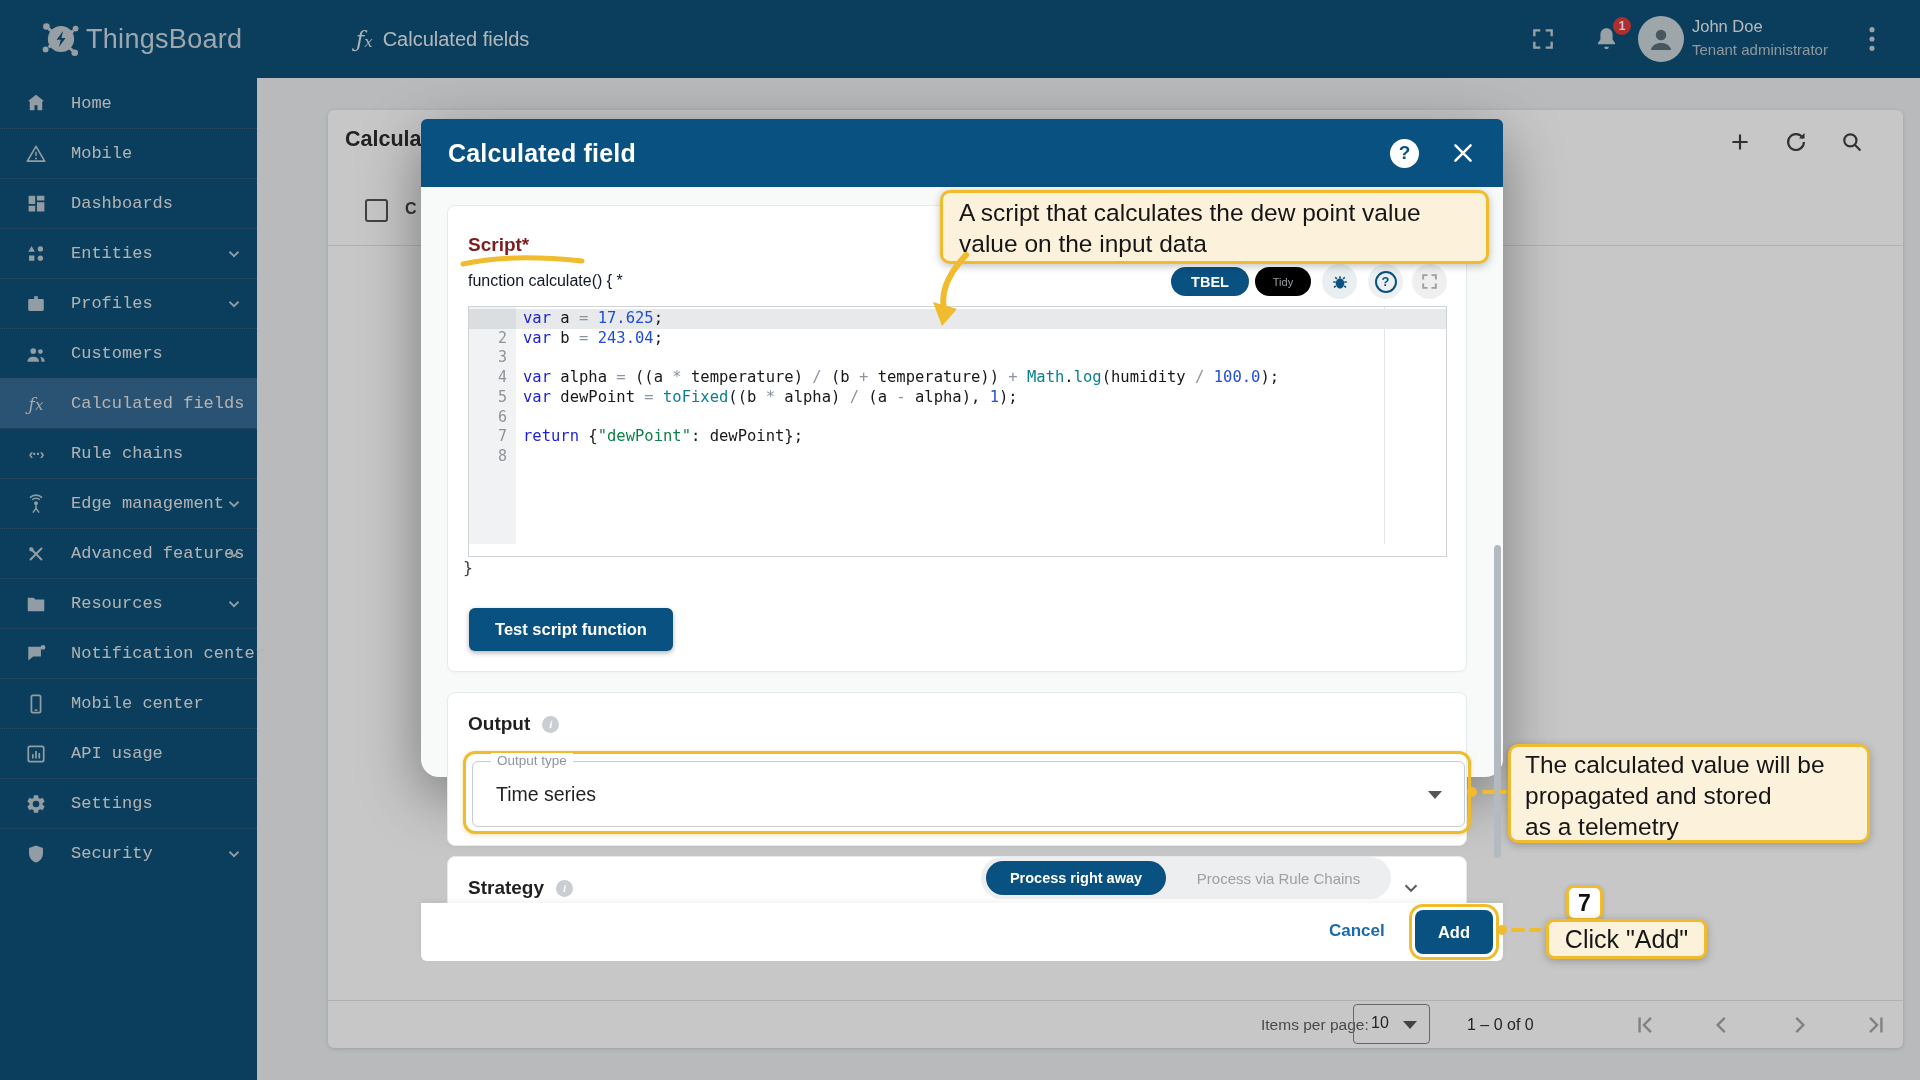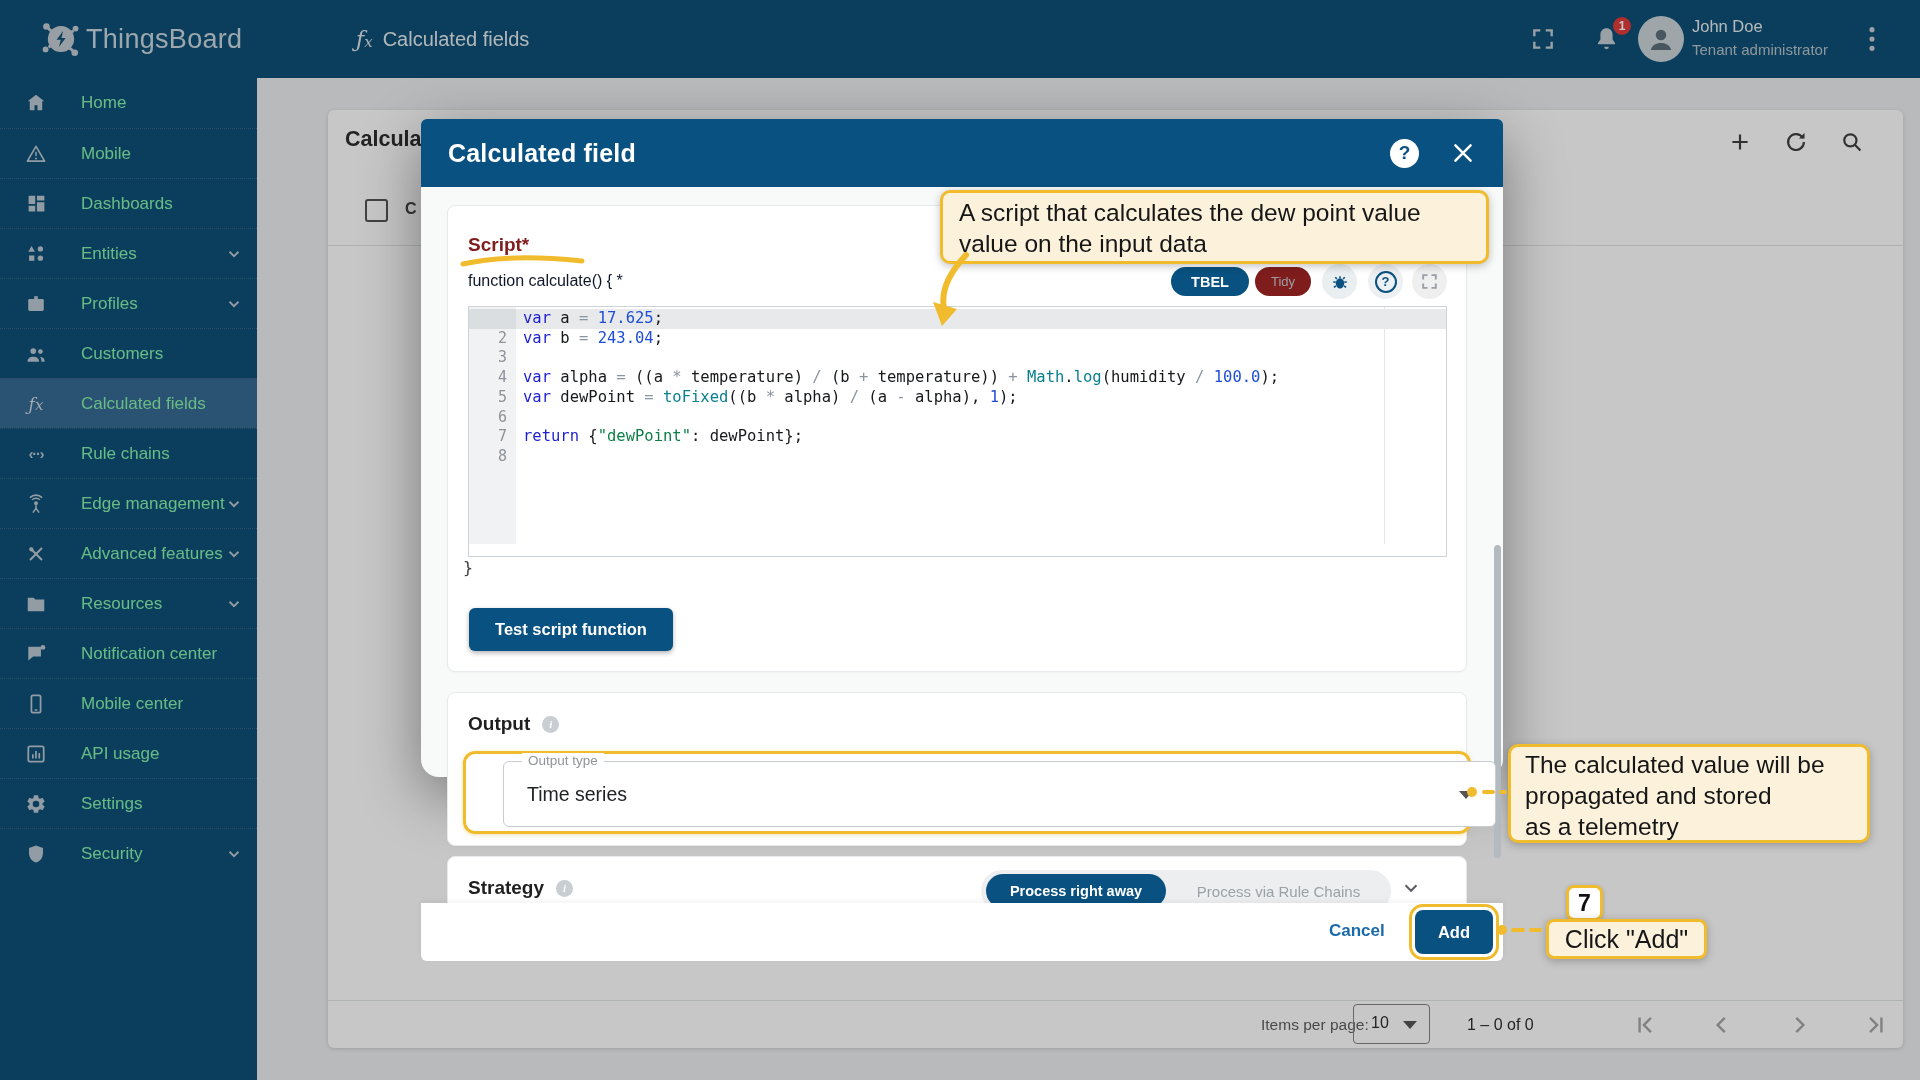--- a/index.html
+++ b/index.html
@@ -24,21 +24,21 @@
   .user-name { font-size:16.5px; color:#e9eef1; }
   .user-role { font-size:15px; color:#b6c2ca; margin-top:5px; }
   .dots-btn { position:absolute; right:40px; top:25px; }
 
   
   .sidebar { position:absolute; left:0; top:78px; width:257px; height:1002px; background:#0d5076; z-index:9; }
   .nav-item { position:relative; height:50px; display:flex; align-items:center; padding-left:25px; cursor:pointer; }
   .nav-item + .nav-item { border-top:1px dotted #3b6584; }
   .nav-item.active { background:#366992; }
   .nav-ic { width:22px; height:22px; color:#bcc8d2; flex:0 0 22px; display:flex; align-items:center; justify-content:center; }
-  .nav-label { margin-left:34px; font-size:17px; color:#86efac; white-space:nowrap; }
+  .nav-label { margin-left:24px; font-size:17px; color:#e5e5e5; white-space:nowrap;font-family:Liberation Mono, monospace; }
   .nav-chevron { position:absolute; right:14px; top:16px; width:18px; height:18px; color:#bcc8d2; }
   .rc-glyph { font-size:14px; letter-spacing:-1px; color:#bcc8d2; font-weight:700; }
 
   
   .page-card { position:absolute; left:328px; top:110px; width:1575px; height:938px; background:#ffffff; border-radius:6px; box-shadow:0 1px 4px rgba(0,0,0,.15); z-index:1; }
   .card-title { position:absolute; left:17px; top:17px; font-size:21.5px; font-weight:600; color:#2d2d2d; white-space:nowrap; }
   .card-actions { position:absolute; right:38px; top:19px; display:flex; gap:30px; color:#3f3f3f; }
   .card-actions .act { width:26px; height:26px; cursor:pointer; }
   .hdr-checkbox { position:absolute; left:37px; top:89px; width:23px; height:23px; border:2px solid #555; border-radius:3px; }
   .col-partial { position:absolute; left:77px; top:90px; font-size:16px; font-weight:600; color:#444; }
@@ -61,21 +61,21 @@
   .dlg-help { margin-left:auto; width:29px; height:29px; border-radius:50%; background:#fff; color:#095181; font-size:19px; font-weight:700; display:flex; align-items:center; justify-content:center; cursor:pointer; }
   .dlg-close { margin-left:31px; width:26px; height:26px; color:#fff; cursor:pointer; }
 
   .sec-card { position:absolute; background:#fff; border:1px solid #e7eaec; border-radius:8px; box-shadow:0 1px 2px rgba(0,0,0,.03); }
   .script-card { left:26px; top:86px; width:1020px; height:467px; }
   .sec-label { position:absolute; left:20px; top:28px; font-size:19px; font-weight:600; color:#7f1d1d; }
   .swoosh { position:absolute; left:10px; top:48px; width:130px; height:14px; }
   .fn-signature { position:absolute; left:20px; top:66px; font-size:16px; color:#0f172a; }
   .pill { position:absolute; border-radius:15px; font-weight:700; display:flex; align-items:center; justify-content:center; cursor:pointer; }
   .tbel-pill { left:723px; top:61px; width:78px; height:29px; background:#095181; color:#fff; font-size:14.5px; }
-  .tidy-pill { left:807px; top:61px; width:56px; height:29px; background:#7f1d1d; color:#9a9fa4; font-size:13px; font-weight:500; }
+  .tidy-pill { left:807px; top:61px; width:56px; height:29px; background:#000000; color:#9a9fa4; font-size:11px; font-weight:500; }
   .tool-circle { position:absolute; top:58px; width:35px; height:35px; border-radius:50%; display:flex; align-items:center; justify-content:center; cursor:pointer; }
   .bug-circle { left:874px; background:#e9eef1; color:#095181; }
   .qhelp-circle { left:920px; background:#edf0f2; }
   .qring { width:22px; height:22px; border:2.2px solid #095181; border-radius:50%; color:#095181; font-size:13px; font-weight:700; display:flex; align-items:center; justify-content:center; }
   .fs-circle { left:964px; background:#efefef; color:#9aa0a5; }
 
   .editor { position:absolute; left:20px; top:100px; width:979px; height:251px; border:1px solid #ced3d7; background:#fff; overflow:hidden; }
   .gutter { position:absolute; left:0; top:0; width:47px; height:237px; background:#f1f2f3; padding-top:2px; }
   .gutter .ln { font-family:"DejaVu Sans Mono", monospace; font-size:15px; line-height:19.7px; color:#8d939a; text-align:right; padding-right:9px; }
   .code-pane { position:absolute; left:47px; top:0; right:0; bottom:0; padding:2px 0 0 7px; }
@@ -85,27 +85,27 @@
   .editor-vline { position:absolute; top:0; left:915px; width:0; height:237px; border-left:1px solid #e3e6e8; }
   .t-c{color:#3c9144} .t-k{color:#1d1fd4} .t-n{color:#1e4ed8} .t-f{color:#0a808f} .t-s{color:#0c7f47} .t-o{color:#8a94a0} .t-p{color:#16181a}
   .closing-brace { position:absolute; left:15px; top:352px; font-family:"DejaVu Sans Mono", monospace; font-size:16.5px; color:#3d3d3d; }
   .test-btn { position:absolute; left:21px; top:402px; width:204px; height:43px; background:#095181; border:none; border-radius:6px; color:#fff; font-size:16.5px; font-weight:600; font-family:"Liberation Sans", sans-serif; box-shadow:0 2px 5px rgba(0,0,0,.3); cursor:pointer; }
 
   .output-card { left:26px; top:573px; width:1020px; height:154px; }
   .sec-heading-row { position:absolute; left:20px; top:20px; display:flex; align-items:center; gap:12px; }
   .sec-heading { font-size:19px; font-weight:600; color:#1f1f1f; }
   .info-ic { width:17px; height:17px; border-radius:50%; background:#c9ced3; color:#fff; font-size:11px; font-weight:700; display:flex; align-items:center; justify-content:center; font-family:"Liberation Serif", serif; font-style:italic; }
   .field-ring { position:absolute; left:15px; top:58px; width:1008px; height:83px; border:3px solid #f0bb2d; border-radius:12px; box-shadow:0 1px 4px rgba(224,170,20,.35); }
-  .out-field { position:absolute; left:6px; top:7px; width:993px; height:66px; border:1px solid #c6ccd0; border-radius:6px; background:#fff; cursor:pointer;margin-left:31px; }
+  .out-field { position:absolute; left:6px; top:7px; width:993px; height:66px; border:1px solid #c6ccd0; border-radius:6px; background:#fff; cursor:pointer; }
   .float-label { position:absolute; left:18px; top:-9px; background:#fff; padding:0 6px; font-size:13.5px; color:#8f9499; }
   .field-value { position:absolute; left:23px; top:21px; font-size:19.5px; color:#202324; }
   .select-caret { position:absolute; right:22px; top:29px; width:0; height:0; border-left:7px solid transparent; border-right:7px solid transparent; border-top:8px solid #555; }
 
   .strategy-card { left:26px; top:737px; width:1020px; height:70px; overflow:hidden; }
-  .segmented { position:absolute; left:533px; top:13px; width:410px; height:42px; background:#eceeef; border-radius:21px; }
+  .segmented { position:absolute; left:533px; top:0; width:410px; height:42px; background:#eceeef; border-radius:21px; }
   .seg-sel { position:absolute; left:5px; top:4px; width:180px; height:34px; background:#095181; border-radius:17px; color:#fff; font-size:14.5px; font-weight:700; display:flex; align-items:center; justify-content:center; cursor:pointer; }
   .seg-alt { position:absolute; left:195px; top:4px; width:205px; height:34px; color:#9ba1a6; font-size:15px; display:flex; align-items:center; justify-content:center; cursor:pointer; }
   .strat-chevron { position:absolute; left:952px; top:20px; width:22px; height:22px; color:#5a5e63; cursor:pointer; }
 
   .dlg-footer { position:absolute; left:0; top:784px; width:1082px; height:58px; background:#fff; border-radius:0 0 6px 6px; box-shadow:0 -2px 6px rgba(0,0,0,.05); }
   .cancel-btn { position:absolute; left:908px; top:18px; font-size:17px; font-weight:600; color:#1b6aab; cursor:pointer; background:none; border:none; font-family:"Liberation Sans", sans-serif; }
   .add-btn { position:absolute; left:994px; top:7px; width:78px; height:44px; background:#095181; border:none; border-radius:8px; color:#fff; font-size:16.5px; font-weight:600; font-family:"Liberation Sans", sans-serif; outline:3px solid #f0bb2d; outline-offset:3px; cursor:pointer; }
   .dlg-scrollbar { position:absolute; left:1073px; top:426px; width:7px; height:313px; background:#b3bac0; border-radius:3.5px; }
 
   

